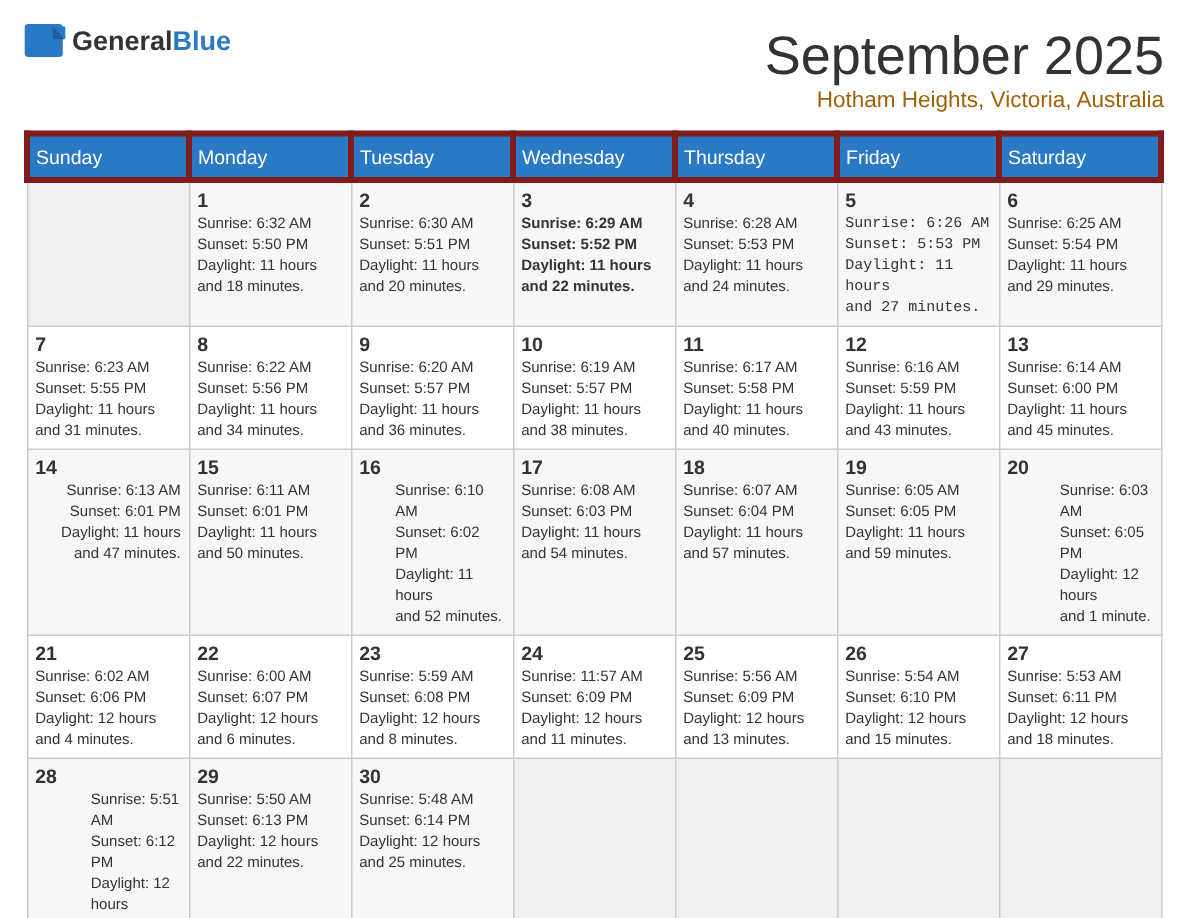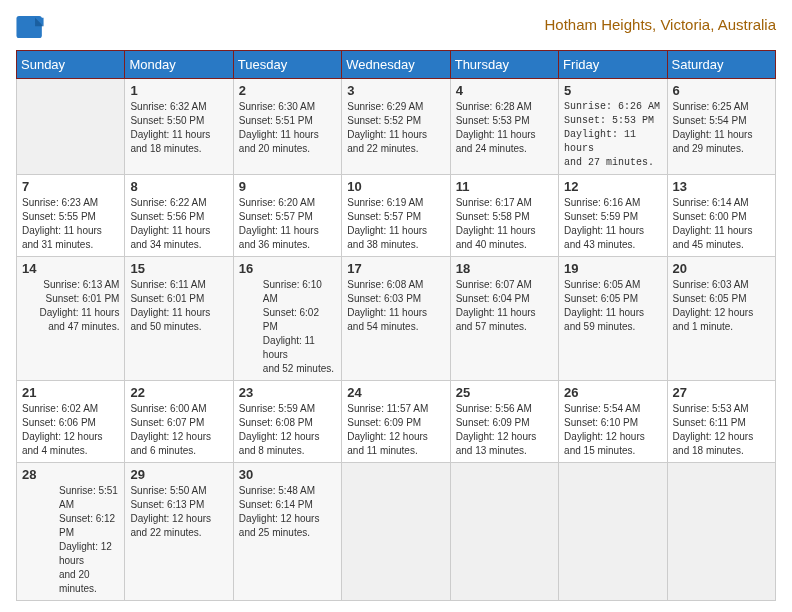--- a/index.html
+++ b/index.html
@@ -44,21 +44,21 @@
     }
     thead tr {
       background-color: #2979c5;
       color: #fff;
     }
     thead th {
       padding: 6px 4px;
       text-align: left;
       font-size: 13px;
       font-weight: normal;
-      border: 1px solid #7f1d1d;
+      border: 4px solid #7f1d1d;
     }
     tbody tr {
       vertical-align: top;
     }
     tbody td {
       border: 1px solid #ccc;
       padding: 4px 5px;
       height: 80px;
       width: calc(100% / 7);
     }
@@ -87,22 +87,26 @@
 </head>
 <body>
 
 <div class="header-area">
   <div class="logo">
     <svg class="logo-icon" viewBox="0 0 32 26" xmlns="http://www.w3.org/2000/svg">
       <rect x="0" y="0" width="30" height="26" rx="3" fill="#2979c5"></rect>
       <polygon points="22,2 32,2 32,12" fill="#2979c5"></polygon>
       <polygon points="22,2 32,12 22,12" fill="#1a5fa0"></polygon>
     </svg>
+    <div>
+      <span style="font-size:18px;font-weight:bold;color:#333;">General</span><span style="font-size:18px;font-weight:bold;color:#2979c5;">Blue</span>
+    </div>
   </div>
   <div class="title-area">
+    <div class="month-title">September 2025</div>
     <div class="location-title">Hotham Heights, Victoria, Australia</div>
   </div>
 </div>
 
 <table>
   <thead>
     <tr id="header-row">
         <th>Sunday</th>
         <th>Monday</th>
         <th>Tuesday</th>
@@ -124,21 +128,21 @@
         </td>
         <td>
           <span class="day-number">2</span>
           <div class="day-info" style="white-space: pre-line;">Sunrise: 6:30 AM
 Sunset: 5:51 PM
 Daylight: 11 hours
 and 20 minutes.</div>
         </td>
         <td>
           <span class="day-number">3</span>
-          <div class="day-info" style="white-space: pre-line;">Sunrise: 6:29 AM
+          <div class="day-info" style="white-space: pre-line; font-weight: bold;">Sunrise: 6:29 AM
 Sunset: 5:52 PM
 Daylight: 11 hours
 and 22 minutes.</div>
         </td>
         <td>
           <span class="day-number">4</span>
           <div class="day-info" style="white-space: pre-line;">Sunrise: 6:28 AM
 Sunset: 5:53 PM
 Daylight: 11 hours
 and 24 minutes.</div>
@@ -247,21 +251,21 @@
         </td>
         <td>
           <span class="day-number">19</span>
           <div class="day-info" style="white-space: pre-line;">Sunrise: 6:05 AM
 Sunset: 6:05 PM
 Daylight: 11 hours
 and 59 minutes.</div>
         </td>
         <td>
           <span class="day-number">20</span>
-          <div class="day-info" style="white-space: pre-line;">Sunrise: 6:03 AM
+          <div class="day-info" style="white-space: pre-line; margin-left: 35px;">Sunrise: 6:03 AM
 Sunset: 6:05 PM
 Daylight: 12 hours
 and 1 minute.</div>
         </td>
       </tr>
       <tr>
         <td>
           <span class="day-number">21</span>
           <div class="day-info" style="white-space: pre-line;">Sunrise: 6:02 AM
 Sunset: 6:06 PM

